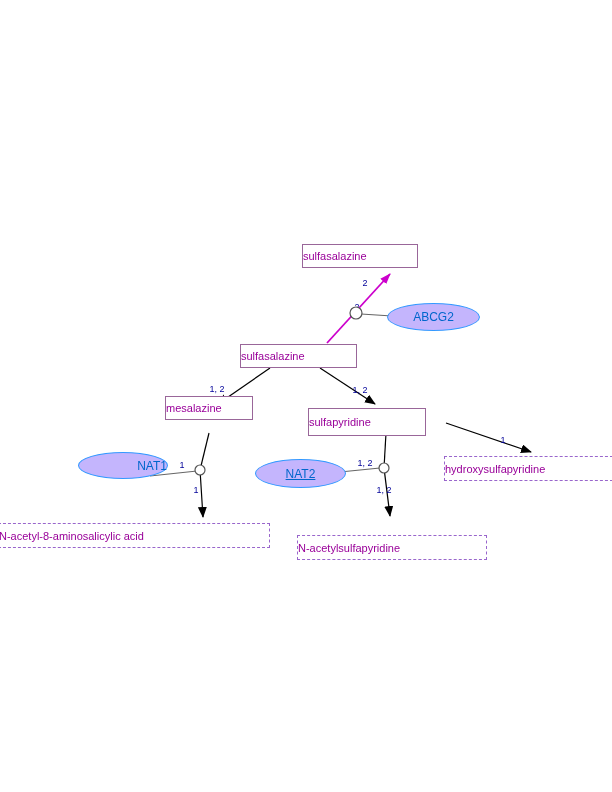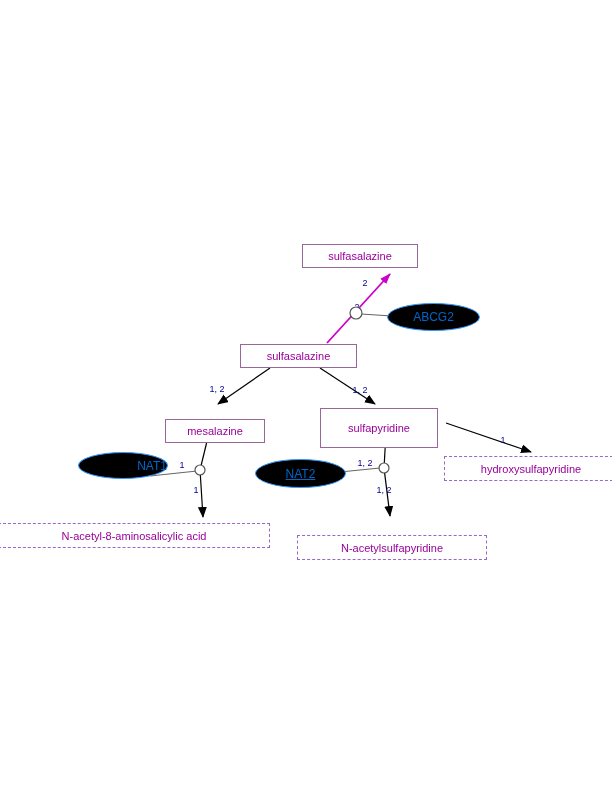--- a/index.html
+++ b/index.html
@@ -15,36 +15,35 @@
     position: absolute;
     left: 0; top: 0;
     width: 612px; height: 792px;
     z-index: 1;
   }
   .node {
     position: absolute;
     z-index: 2;
     display: flex;
     align-items: center;
-    justify-content: center;
     background: #ffffff;
     color: #990099;
     font-size: 11px;
     white-space: nowrap;
     box-sizing: border-box;
   }
   .node.solid  { border: 1px solid #996699; }
   .node.dashed { border: 1px dashed #9966cc; }
   .enzyme {
     position: absolute;
     z-index: 2;
     display: flex;
     align-items: center;
     justify-content: center;
-    background: #000000;
+    background: #c4b5fd;
     border: 1.5px solid #3399ff;
     border-radius: 50%;
     color: #0066cc;
     font-size: 12px;
     white-space: nowrap;
     box-sizing: border-box;
   }
   .edge-label {
     font-size: 9px;
     fill: #000099;
@@ -99,25 +98,25 @@
   </svg>
 
   <div class="node solid" style="left:302px; top:244px; width:116px; height:24px;">
     <span>sulfasalazine</span>
   </div>
 
   <div class="node solid" style="left:240px; top:344px; width:117px; height:24px;">
     <span>sulfasalazine</span>
   </div>
 
-  <div class="node solid" style="left:165px; top:419px; width:100px; height:24px;">
+  <div class="node solid" style="left:165px; top:396px; width:88px; height:24px;">
     <span>mesalazine</span>
   </div>
 
-  <div class="node solid" style="left:320px; top:408px; width:118px; height:40px;">
+  <div class="node solid" style="left:308px; top:408px; width:118px; height:28px;">
     <span>sulfapyridine</span>
   </div>
 
   <div class="node dashed" style="left:444px; top:456px; width:174px; height:25px;">
     <span>hydroxysulfapyridine</span>
   </div>
 
   <div class="node dashed" style="left:-2px; top:523px; width:272px; height:25px;">
     <span>N-acetyl-8-aminosalicylic acid</span>
   </div>

